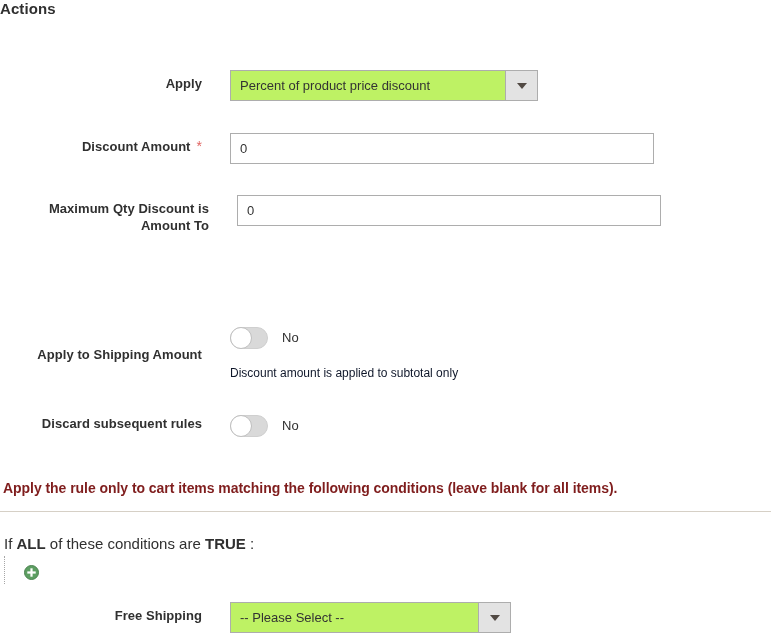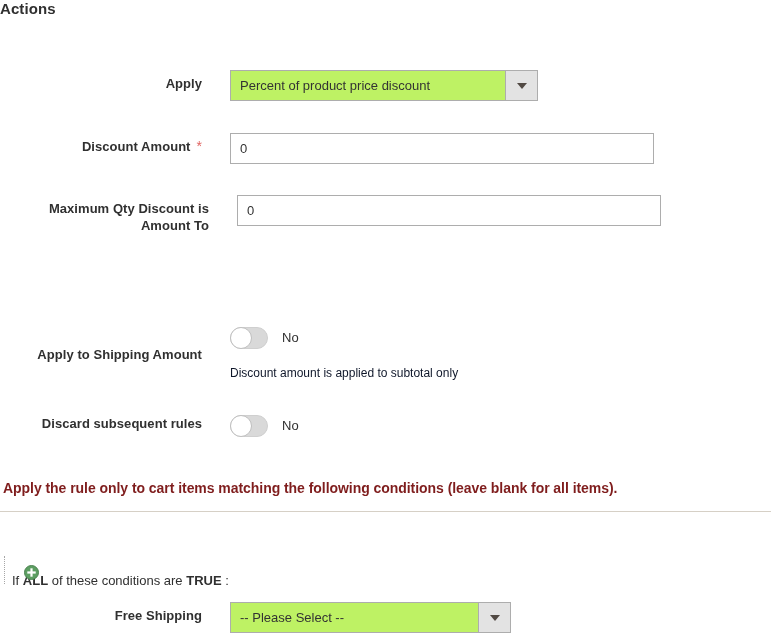--- a/index.html
+++ b/index.html
@@ -168,26 +168,25 @@
     position: absolute;
     left: 0px;
     top: 511px;
     width: 771px;
     height: 1px;
     background: #d6d0c6;
   }
 
   .cond-sentence {
     position: absolute;
-    left: 12px;
+    left: 4px;
     top: 535px;
-    font-size: 13px;
+    font-size: 15px;
     color: #303030;
     white-space: nowrap;
-    margin-top: 38px;
   }
   .cond-sentence .bold-link {
     font-weight: bold;
     color: #303030;
     cursor: pointer;
   }
 
   .dotted-rail {
     position: absolute;
     left: 4px;

